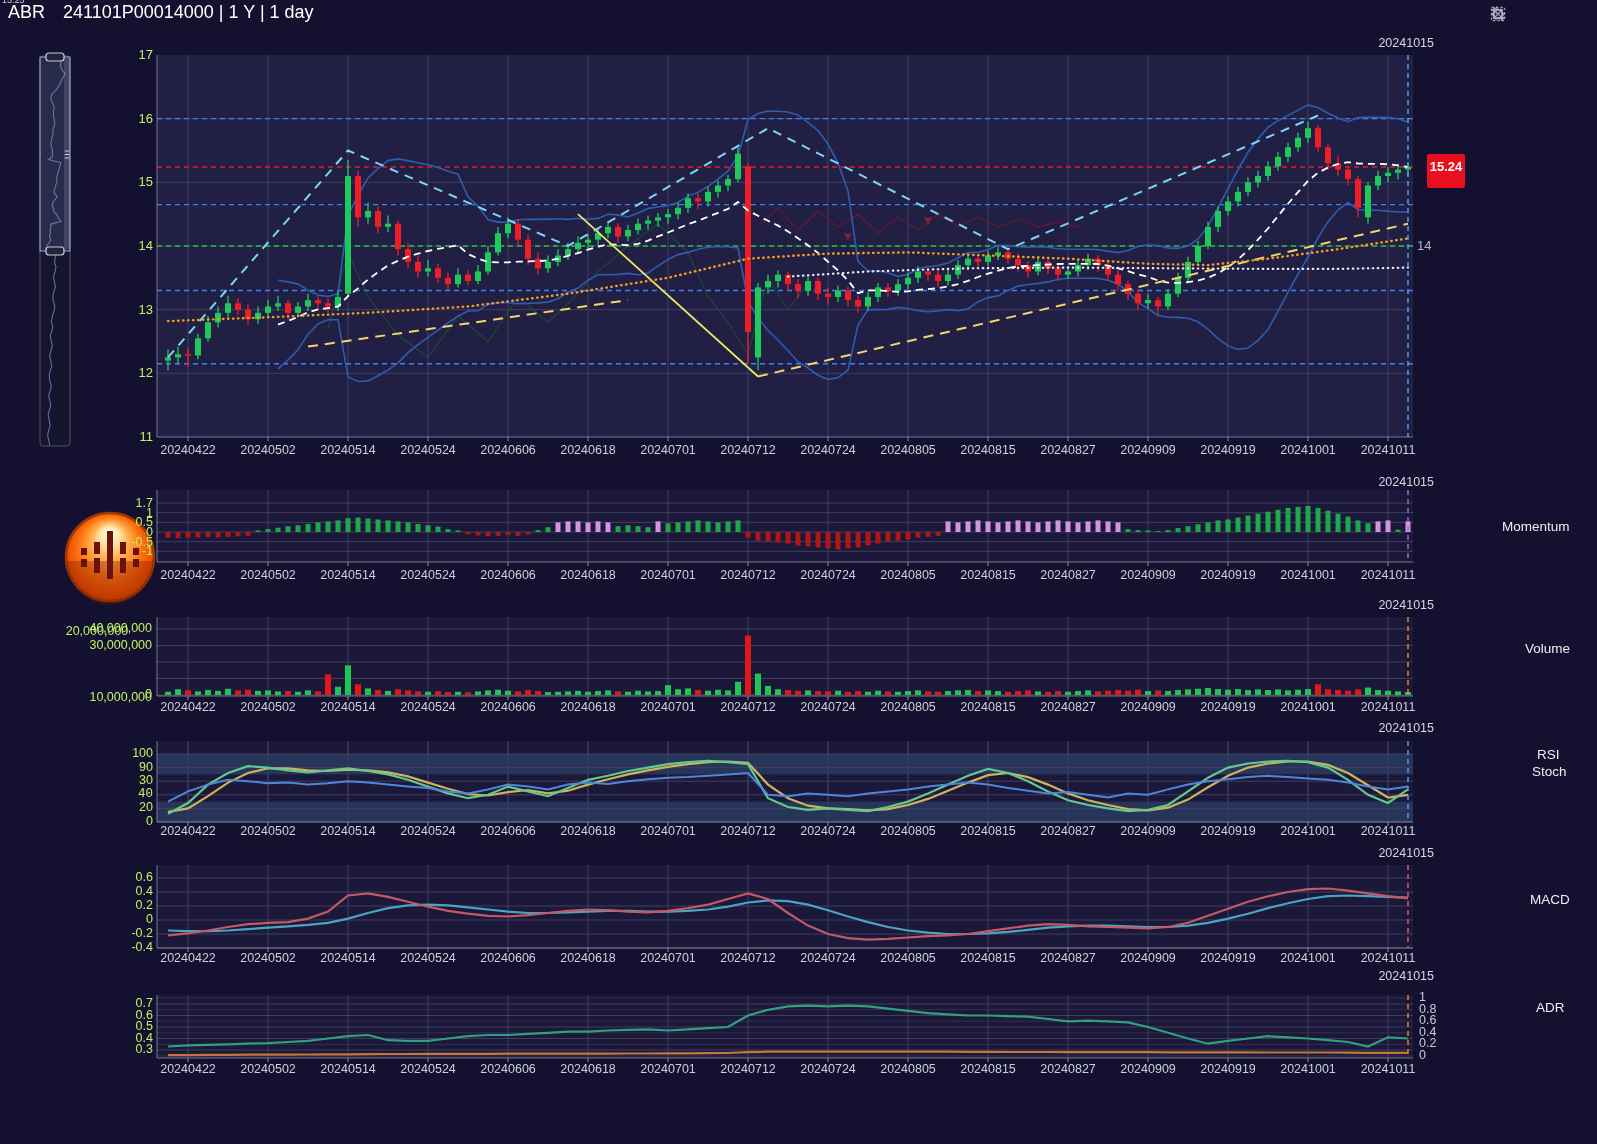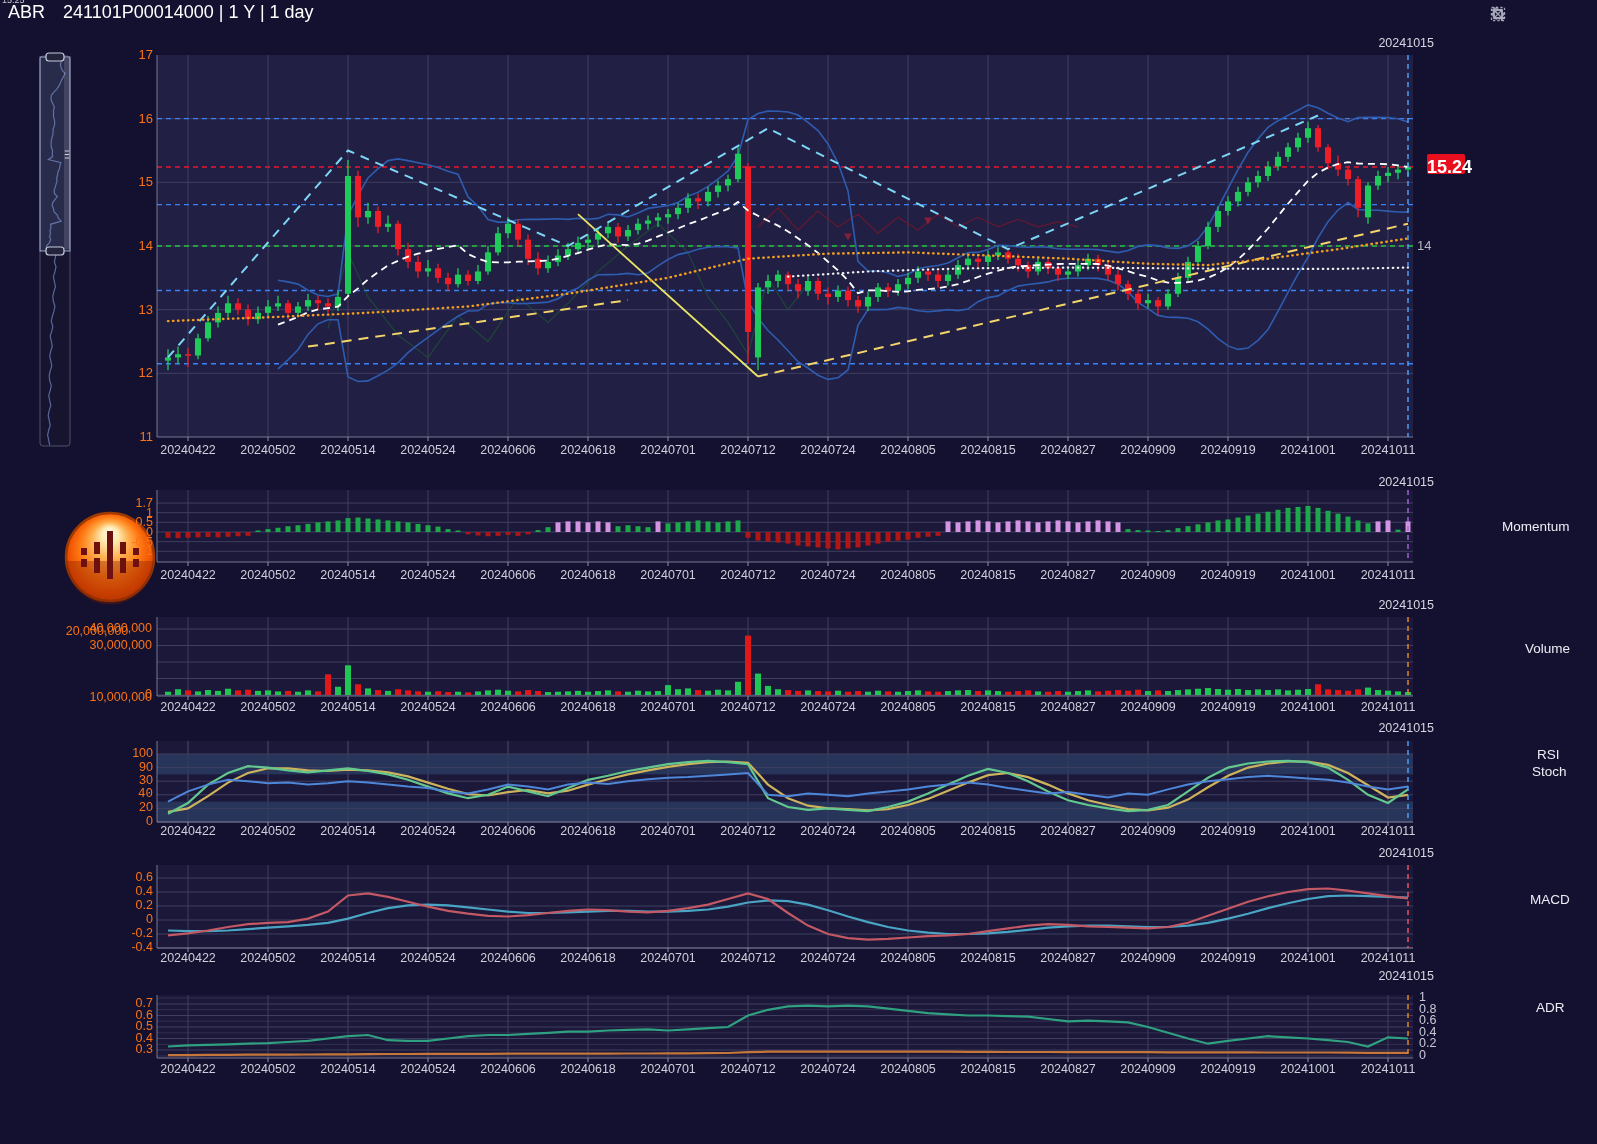--- a/index.html
+++ b/index.html
@@ -5,24 +5,24 @@
   html,body{margin:0;padding:0;background:#141130;}
   #root{position:relative;width:1597px;height:1144px;background:#141130;overflow:hidden;
         font-family:"Liberation Sans",sans-serif;}
   .clipped{position:absolute;left:2px;top:-5px;font-size:9px;color:#c8c8d4;}
   .titlebar{position:absolute;left:8px;top:2px;color:#ffffff;font-size:18px;font-weight:normal;white-space:nowrap;}
   .titlebar .rest{margin-left:18px;}
   .toolbar{position:absolute;right:10px;top:6px;display:flex;gap:11px;}
   .tb-icon{width:16px;height:16px;cursor:pointer;opacity:.85;}
   .plabel{position:absolute;color:#ecedf4;font-size:13.5px;font-weight:500;margin-left:34px;}
   .cdl{position:absolute;width:84px;text-align:right;color:#d6d6e2;font-size:12.5px;}
-  .badge{position:absolute;left:1427px;top:154px;width:38px;height:20px;line-height:26px;
-         background:#ea0f1e;color:#ffffff;font-size:18px;font-weight:600;text-align:center;border-radius:2px;}
+  .badge{position:absolute;left:1427px;top:154px;width:38px;height:34px;line-height:26px;
+         background:#ea0f1e;color:#ffffff;font-size:13px;font-weight:600;text-align:center;border-radius:2px;}
   .rlevel{position:absolute;left:1417px;top:238px;color:#b5b5c2;font-size:13px;}
-  .axlbl{position:absolute;color:#f97316;font-size:12.5px;text-align:right;}
+  .axlbl{position:absolute;color:#bef264;font-size:12.5px;text-align:right;}
   .axlbl-l{position:absolute;color:#c9c9d6;font-size:12.5px;text-align:left;}
   .dtlbl{position:absolute;width:84px;color:#cdd0da;font-size:12.5px;text-align:center;}
   svg{position:absolute;left:0;top:0;}
 </style>
 </head>
 <body>
 
 <div id="root">
 
   <div class="clipped">15.25</div>

